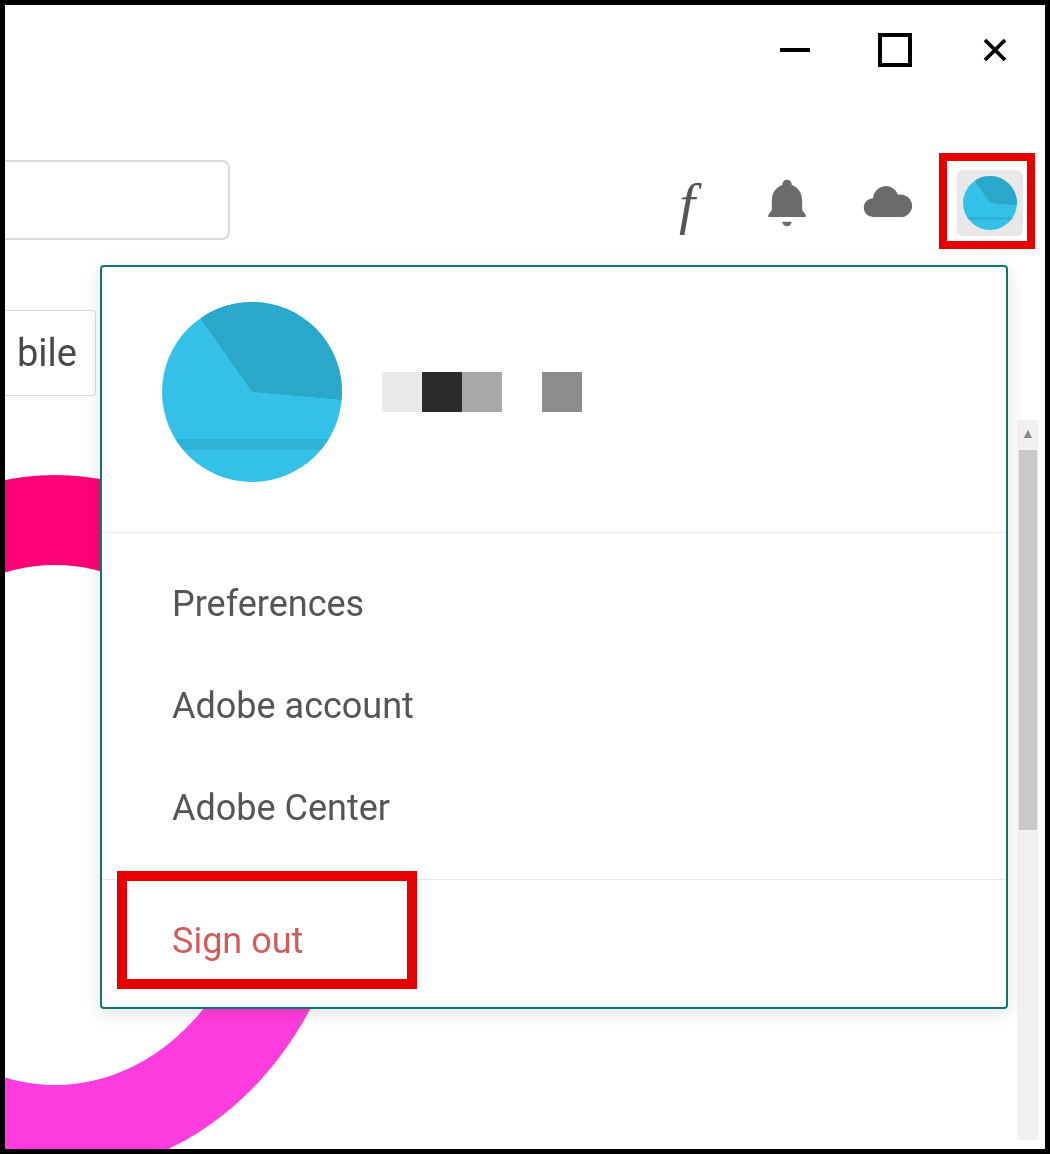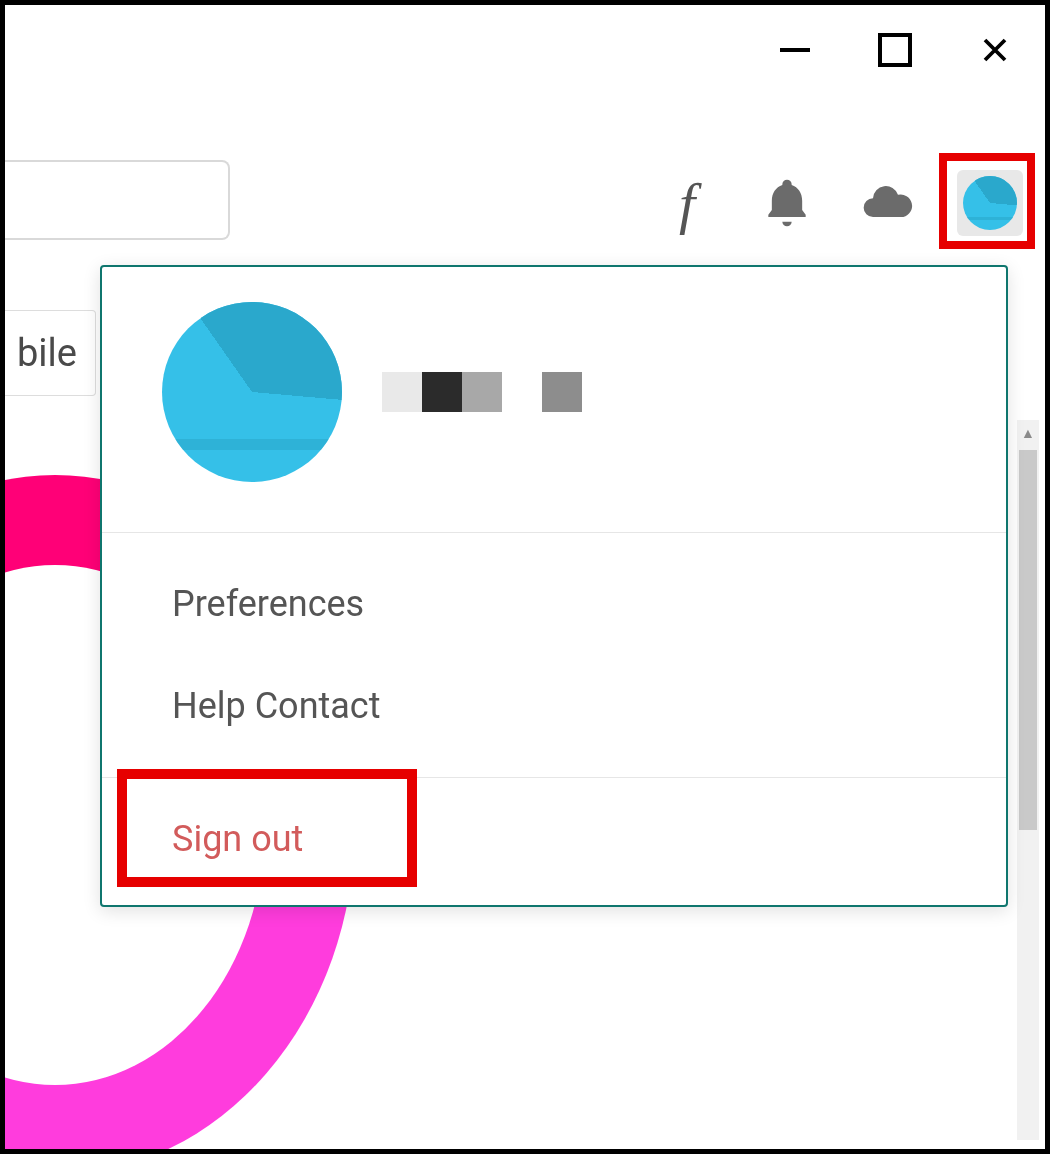--- a/index.html
+++ b/index.html
@@ -296,21 +296,22 @@
       <div class="username-blocks">
         <div class="blk b1"></div>
         <div class="blk b2"></div>
         <div class="blk b3"></div>
         <div class="gap"></div>
         <div class="blk b4"></div>
       </div>
     </div>
     <div class="menu-list">
       <div class="menu-item">Preferences</div>
-      <div class="menu-item">Help Contact</div>
+      <div class="menu-item">Adobe account</div>
+      <div class="menu-item">Adobe Center</div>
     </div>
     <div class="menu-footer">
       <span class="signout">Sign out</span>
     </div>
     <div class="highlight-signout"></div>
   </div>
 
 </div>
 
 </body></html>

